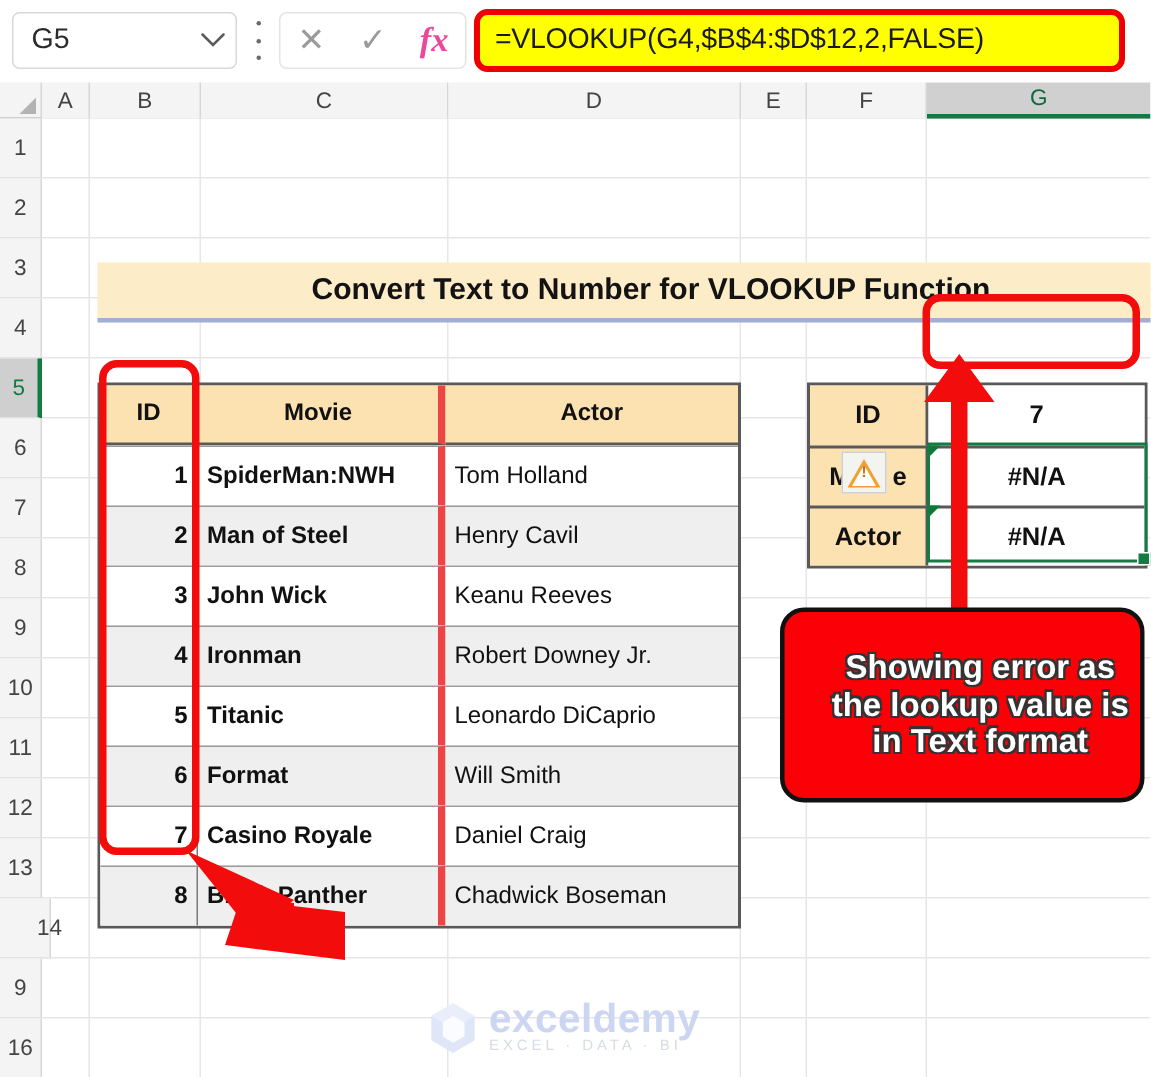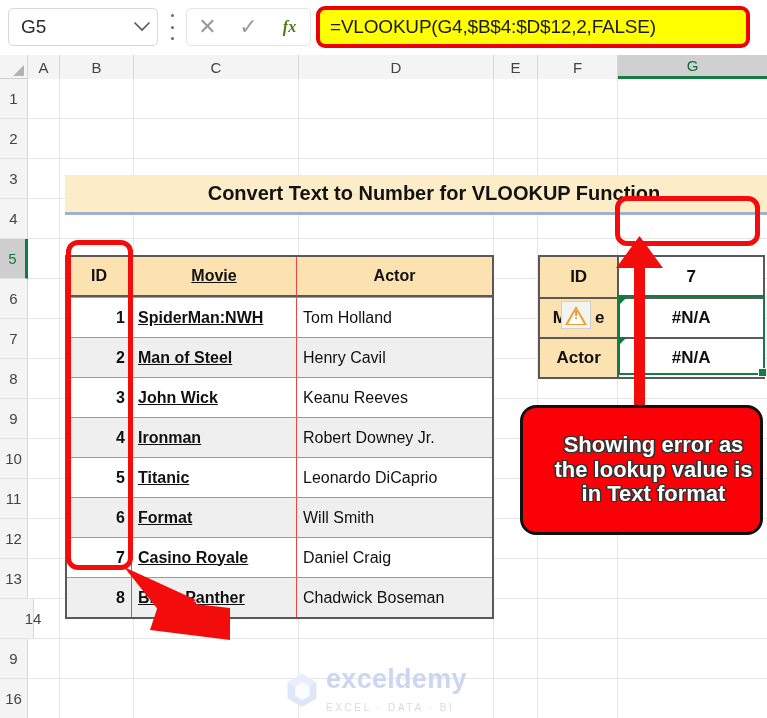--- a/index.html
+++ b/index.html
@@ -21,21 +21,21 @@
   .namebox .nb-chev{width:30px;display:flex;align-items:center;justify-content:center;color:#5a5a5a;}
   .dots{position:absolute;left:165px;top:14px;width:14px;height:26px;
         display:flex;flex-direction:column;align-items:center;justify-content:space-between;}
   .dots i{display:block;width:3px;height:3px;border-radius:50%;background:#6b6b6b;}
   .fbtns{position:absolute;left:186px;top:8px;width:125px;height:38px;
          border:1px solid #e4e4e4;border-radius:5px;background:#fff;
          display:flex;align-items:center;box-sizing:border-box;}
   .fbtns .fb{flex:1;display:flex;align-items:center;justify-content:center;height:100%;}
   .ic-x{font-size:22px;color:#9a9a9a;line-height:1;}
   .ic-check{font-size:22px;color:#9a9a9a;line-height:1;}
-  .ic-fx{font-size:16px;color:#4d7c0f;font-family:"Liberation Serif",serif;font-style:italic;font-weight:bold;}
+  .ic-fx{font-size:23px;color:#ec4899;font-family:"Liberation Serif",serif;font-style:italic;font-weight:bold;}
   .formula{
     position:absolute;left:316px;top:6px;width:434px;height:42px;
     background:#ffff00;border:4px solid #ee0000;border-radius:9px;
     display:flex;align-items:center;box-sizing:border-box;
   }
   .formula span{padding-left:10px;font-size:19px;color:#1a1a1a;letter-spacing:-0.2px;
                 font-family:"Liberation Sans",sans-serif;font-weight:500;}
 
   
   .grid{position:absolute;left:0;top:55px;width:767px;height:663px;background:#fff;}
@@ -67,21 +67,21 @@
     display:flex;align-items:center;justify-content:center;box-sizing:border-box;
   }
   .title-banner span{font-size:20px;font-weight:bold;color:#131313;}
 
   
   .tbl{position:absolute;border:2px solid #595959;box-sizing:border-box;background:#fff;}
   .trow{display:flex;width:100%;box-sizing:border-box;}
   .tcell{box-sizing:border-box;display:flex;align-items:center;font-size:16px;color:#111;
          padding:0 6px;height:40px;overflow:hidden;white-space:nowrap;}
   .tc-id{width:65px;justify-content:flex-end;border-right:1px solid #7a7a7a;font-weight:bold;}
-  .tc-movie{width:165px;border-right:1px solid #ef4444;font-weight:bold;text-decoration:underline;}
+  .tc-movie{width:165px;border-right:5px solid #ef4444;font-weight:bold;}
   .tc-actor{width:195px;}
   .thead .tcell{background:#fce2b0;font-weight:bold;justify-content:center;
                 border-bottom:2px solid #595959;}
   .row-alt{background:#efefef;}
   .row-white{background:#ffffff;}
   .trow + .trow .tcell{border-top:1px solid #9a9a9a;}
 
   
   .ltbl{position:absolute;box-sizing:border-box;border:2px solid #595959;}
   .lrow{display:flex;box-sizing:border-box;}
@@ -137,21 +137,21 @@
   .hl-rect{position:absolute;border:5px solid #f20c0c;border-radius:12px;box-sizing:border-box;}
 
   
   .svg-layer{position:absolute;left:0;top:0;width:767px;height:718px;pointer-events:none;}
 
   
   .wm{position:absolute;display:flex;align-items:center;gap:7px;}
   .wm-logo{width:34px;height:36px;}
   .wm-txt{display:flex;flex-direction:column;line-height:1;}
   .wm-name{font-size:27px;color:#ccd6f2;font-weight:bold;letter-spacing:0.3px;}
-  .wm-sub{font-size:10px;color:#d7dbe3;letter-spacing:2.6px;margin-top:10px;}
+  .wm-sub{font-size:10px;color:#d7dbe3;letter-spacing:2.6px;margin-top:0;}
 </style>
 </head>
 <body>
 
 <div class="app">
 
   <div class="fbar">
     <div class="namebox">
       <div class="nb-text">G5</div>
       <div class="nb-chev">

